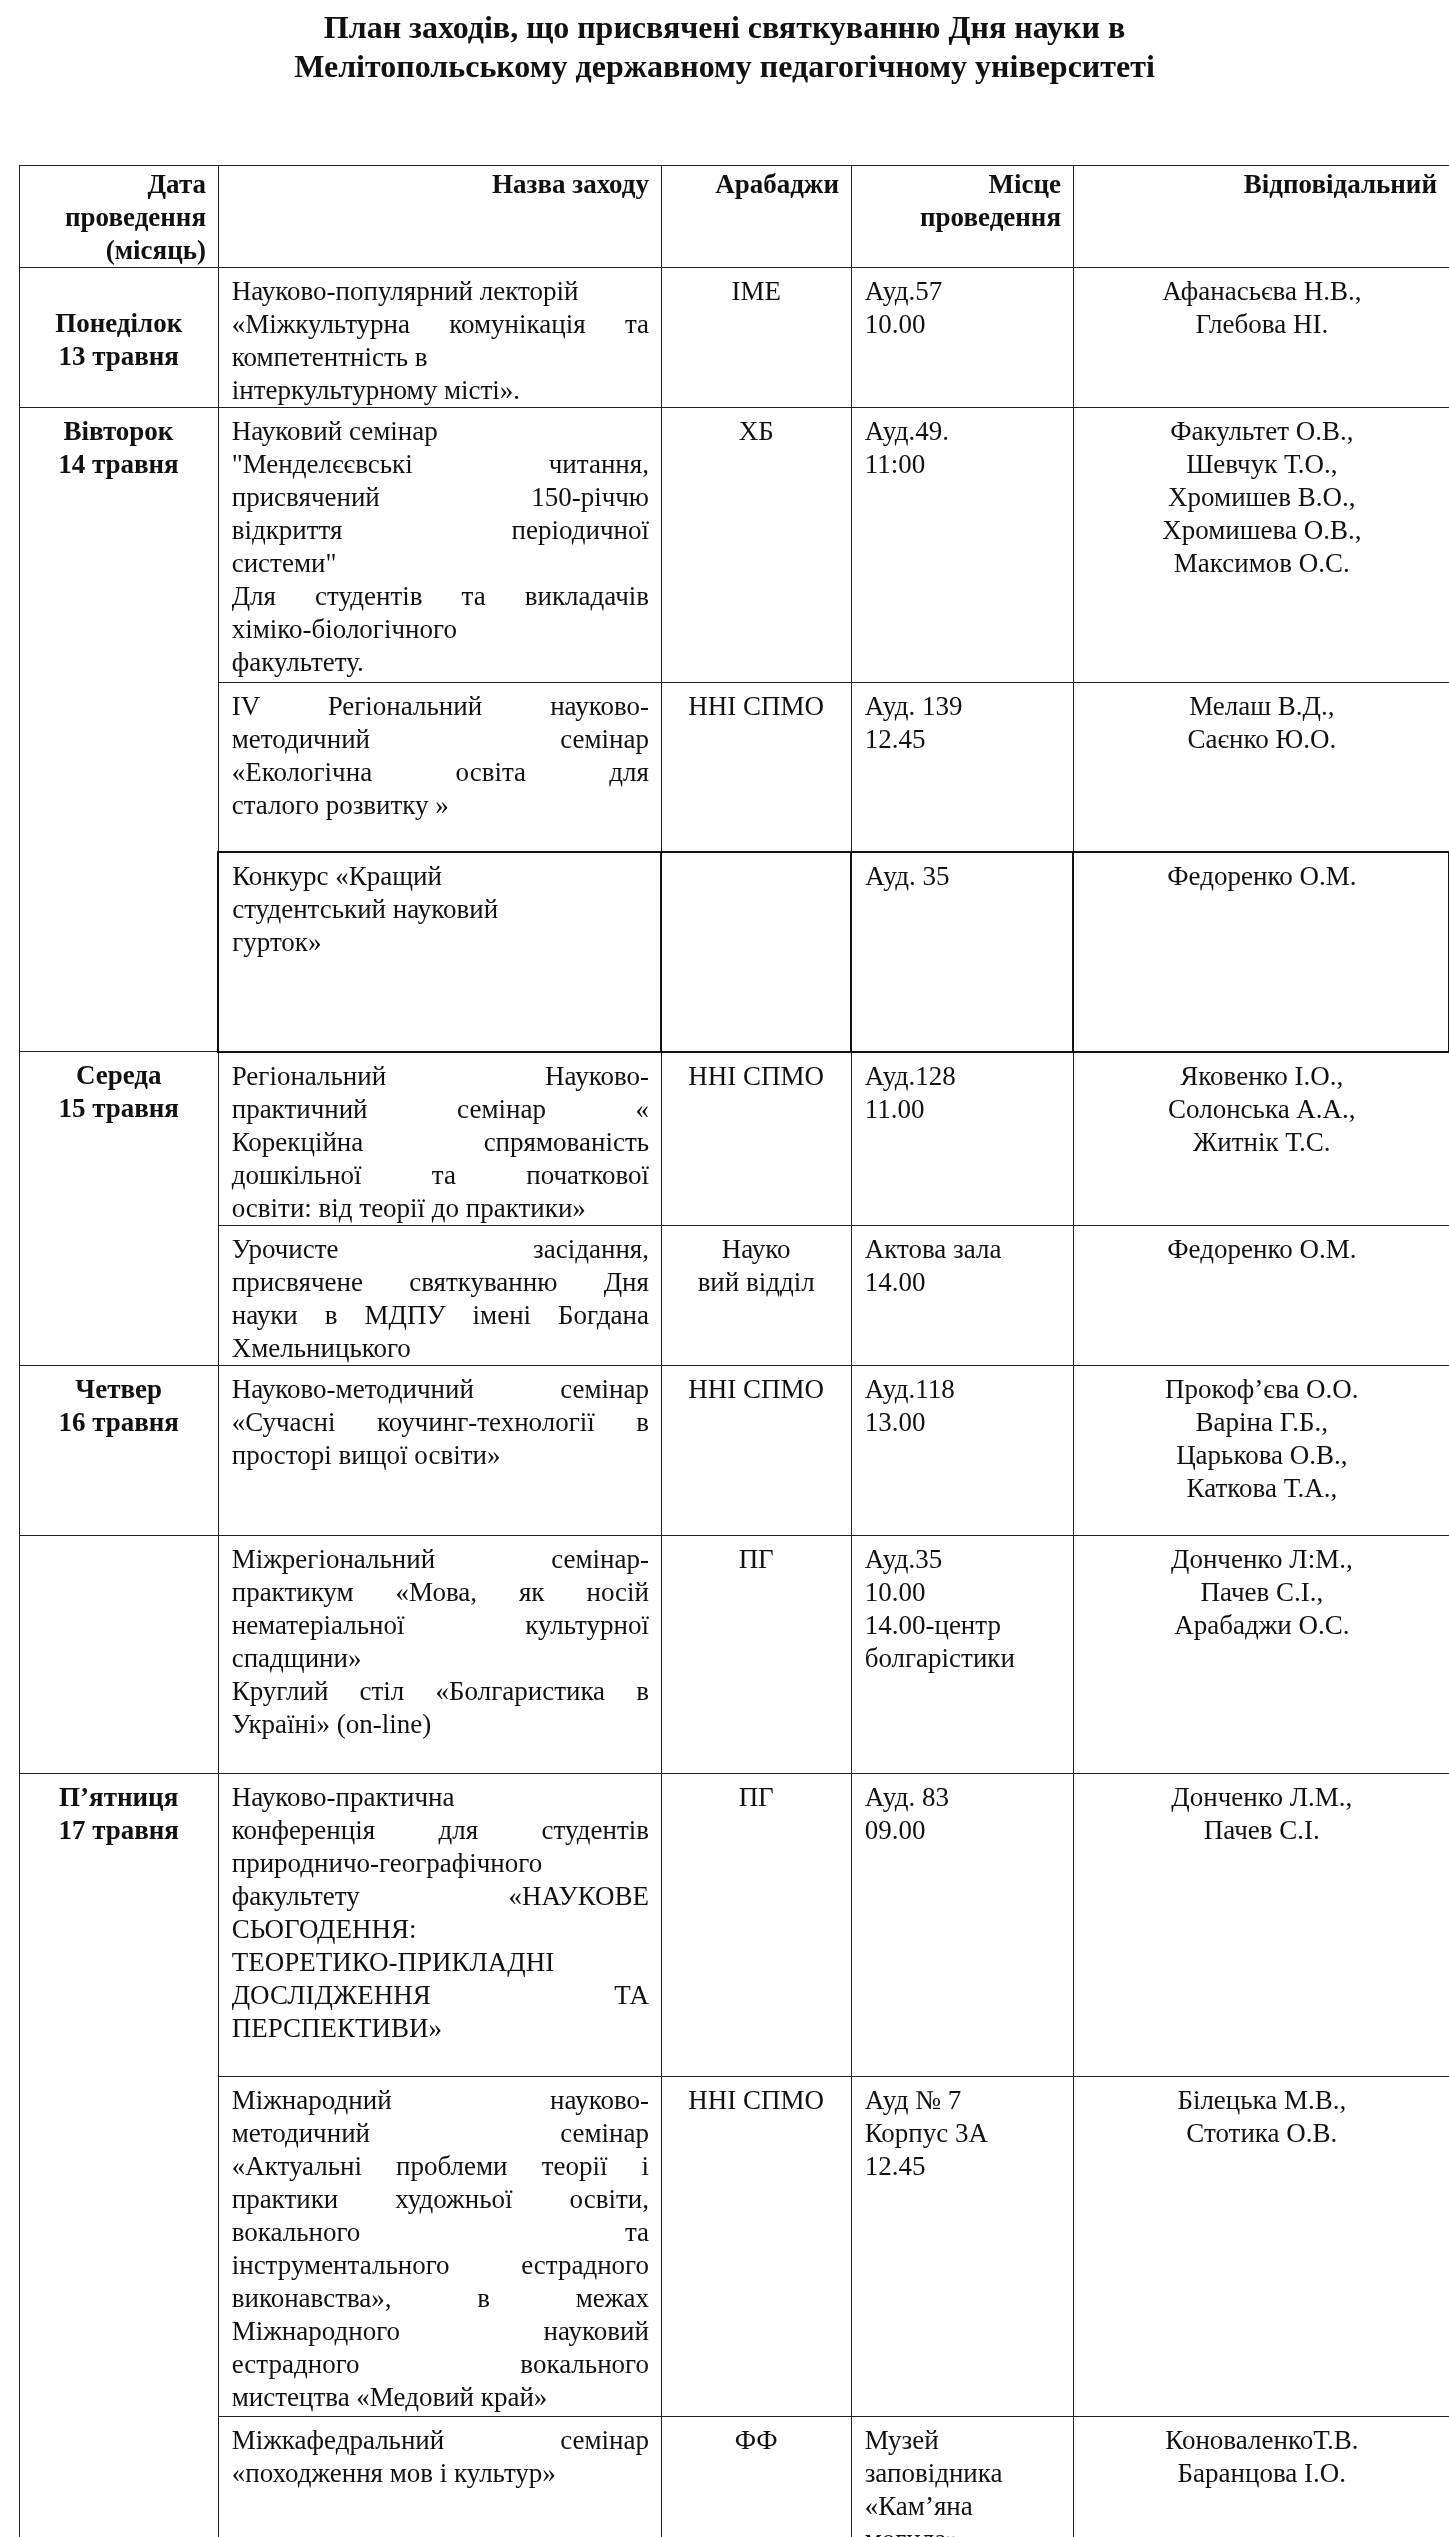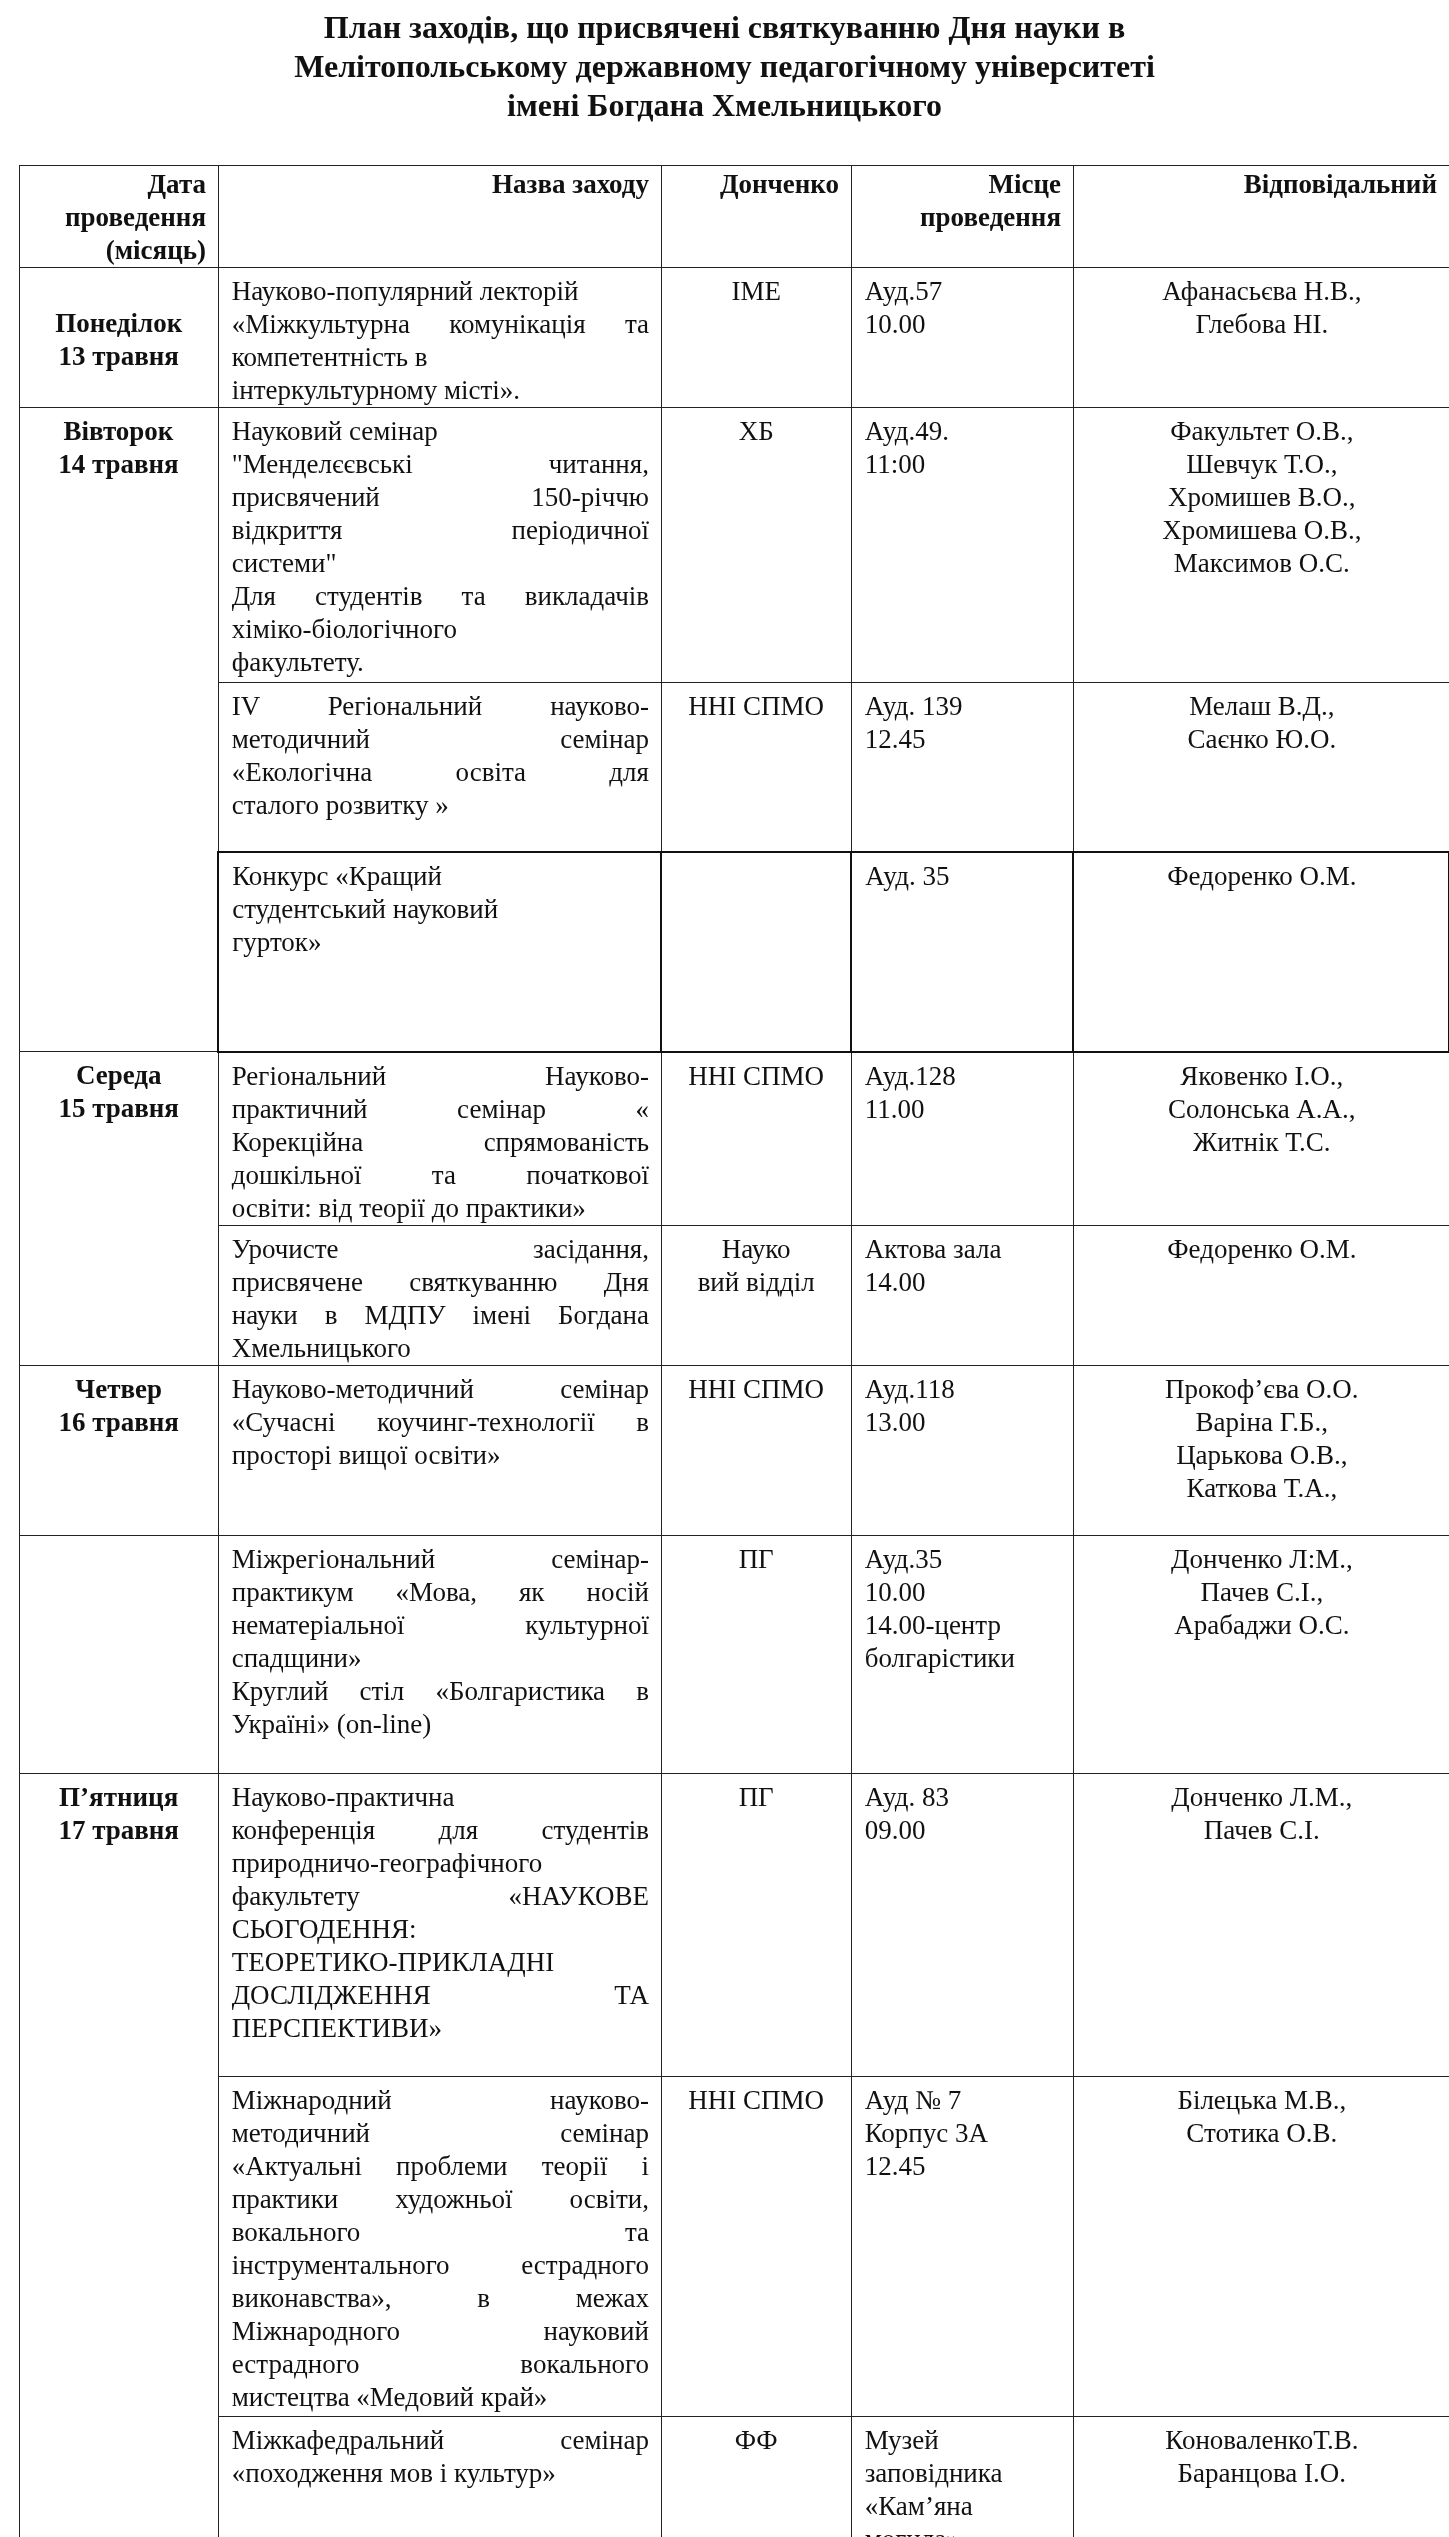--- a/index.html
+++ b/index.html
@@ -24,40 +24,39 @@
   .line { display: block; white-space: nowrap; }
   .thick td { border-top: 2.9px solid #111; }
   tr.boxed td.box { border: 2.3px solid #111; }
 </style>
 </head>
 <body>
 
 <div class="title">
   <div>План заходів, що присвячені святкуванню Дня науки в</div>
   <div>Мелітопольському державному педагогічному університеті</div>
-  <div>імені Богдана Хмельницького</div>
 </div>
 
 <table class="plan">
   <colgroup>
     <col style="width:199px">
       <col style="width:443px">
       <col style="width:190px">
       <col style="width:222px">
       <col style="width:376px">
   </colgroup>
   <thead>
     <tr class="hdr">
       <th>
         <span class="line">Дата</span>
         <span class="line">проведення</span>
         <span class="line">(місяць)</span>
       </th>
       <th>Назва заходу</th>
-      <th>Донченко</th>
+      <th>Арабаджи</th>
       <th>
         <span class="line">Місце</span>
         <span class="line">проведення</span>
       </th>
       <th>Відповідальний</th>
     </tr>
   </thead>
   <tbody id="tbody">
       <tr class="thick" style="height: 136px;">
         <td class="date" style="padding-top: 39px;">

